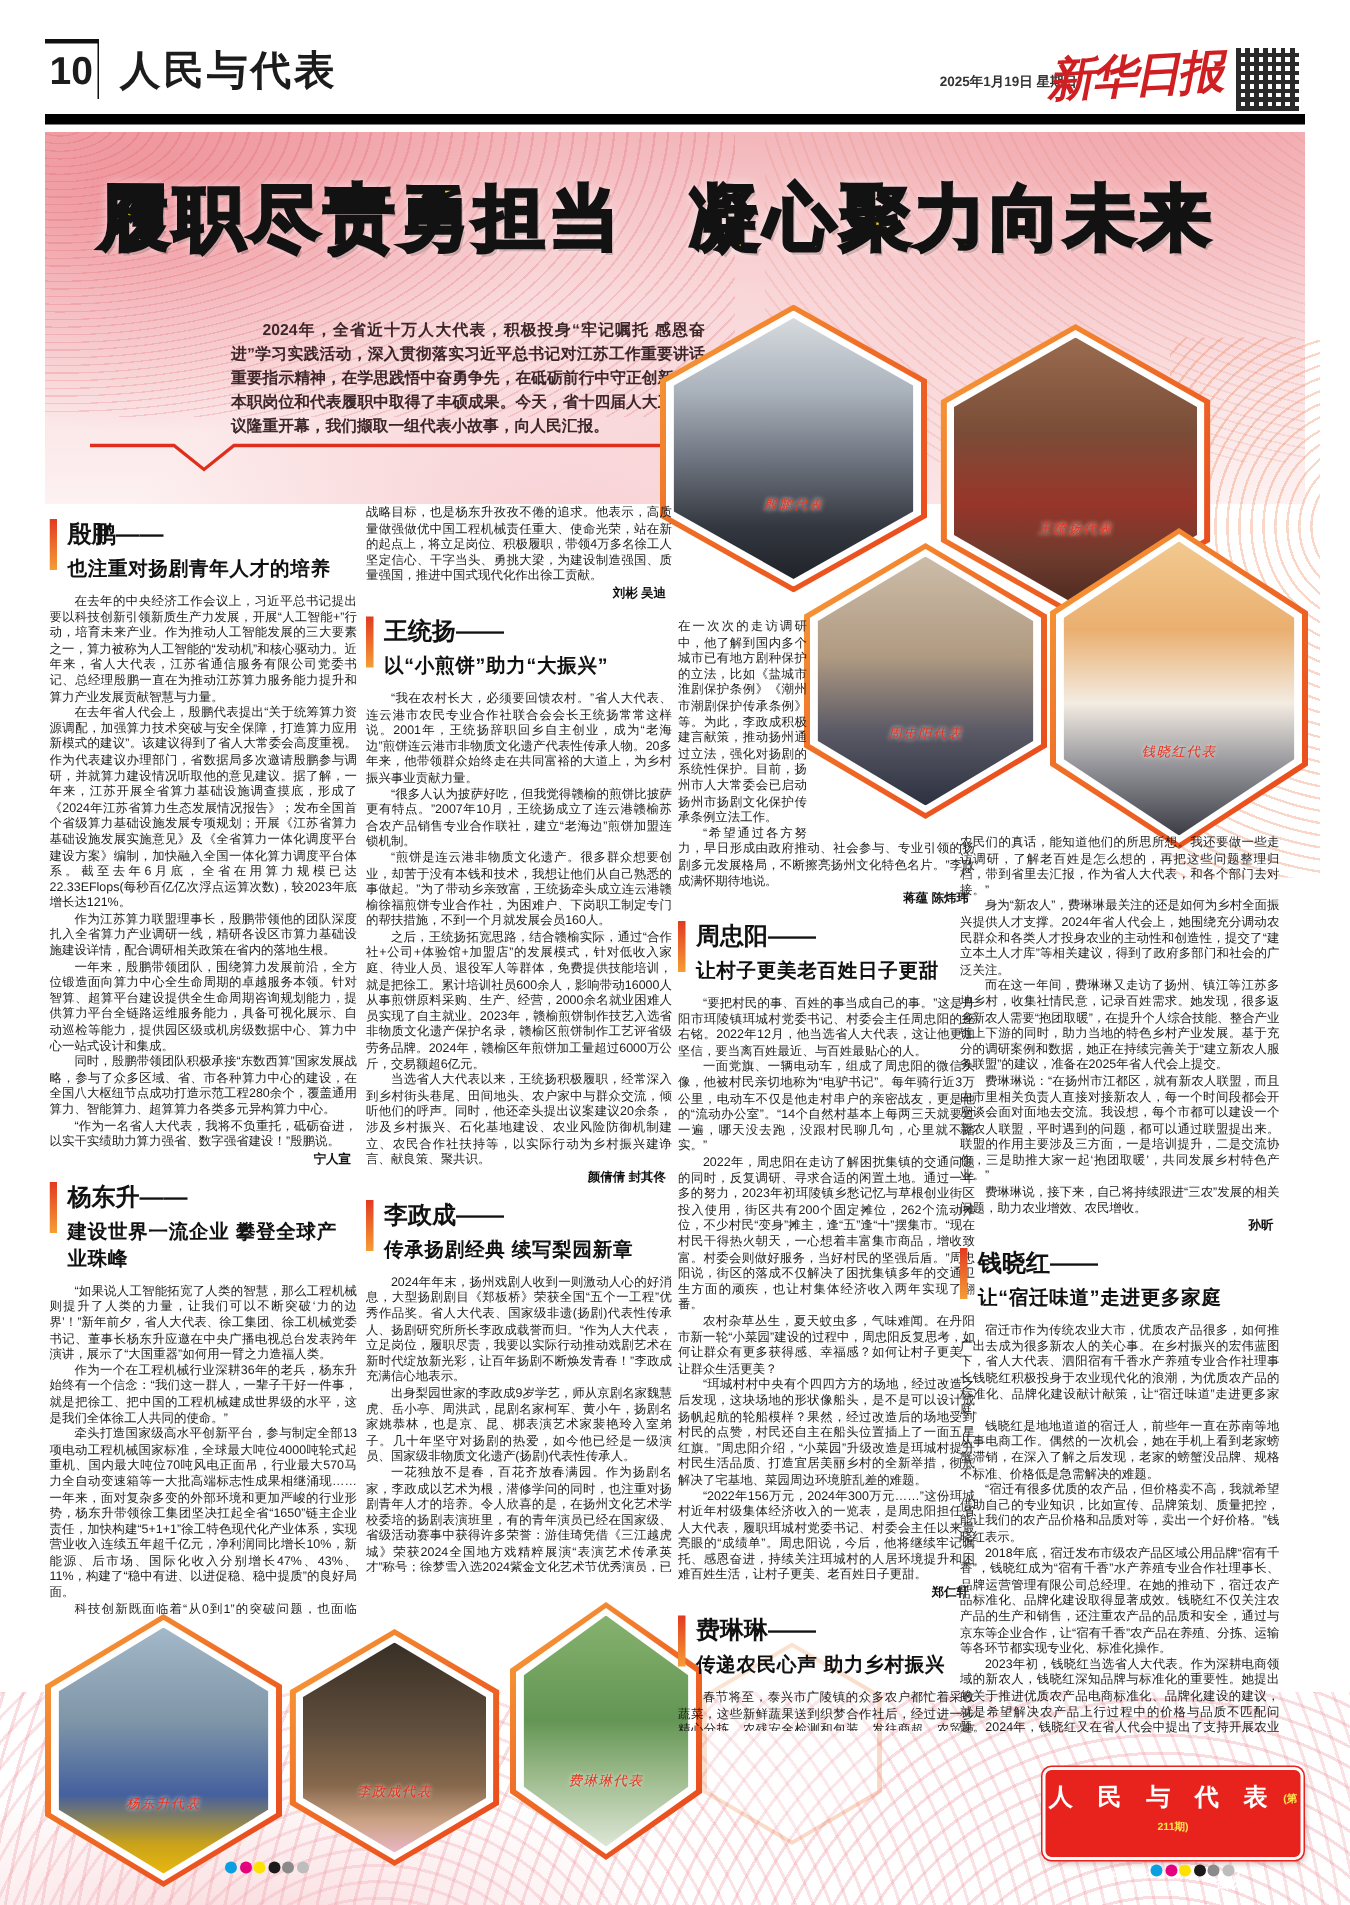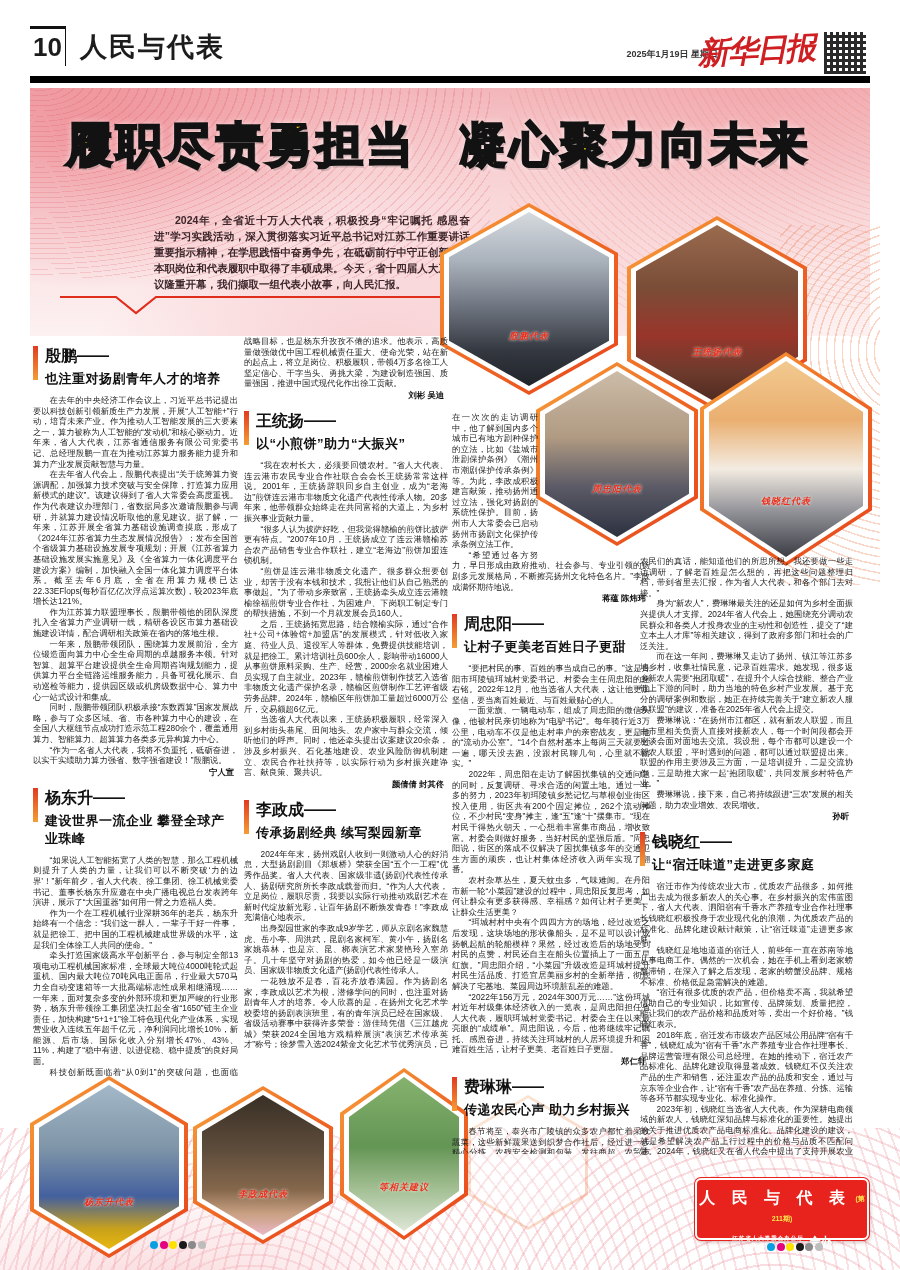--- a/index.html
+++ b/index.html
@@ -46,21 +46,21 @@
   .ghost-hex .hexshape{position:absolute;inset:0;clip-path:polygon(50% 0%,100% 26%,100% 74%,50% 100%,0% 74%,0% 26%);
     background:linear-gradient(135deg,#f3a964,#eb6a33);}
   .ghost-hex .hexinner{position:absolute;inset:3px;clip-path:polygon(50% 0%,100% 26%,100% 74%,50% 100%,0% 74%,0% 26%);background:#fff;}
   
   .hex{position:absolute;}
   .hexshape{position:absolute;clip-path:polygon(50% 0%,100% 26%,100% 74%,50% 100%,0% 74%,0% 26%);}
   .hex-border{inset:0;background:linear-gradient(135deg,#f7a23b 0%,#ef6d26 45%,#e8431b 100%);}
   .hex-white{inset:4px;background:#fff;}
   .hex-photo{inset:9px;}
   .hex-caption{position:absolute;left:0;right:0;bottom:27%;text-align:center;font-size:9px;color:#e8321e;
-               font-family:"DejaVu Serif","Liberation Serif",serif;font-style:italic;font-weight:bold;
+               font-family:"DejaVu Serif","Liberation Serif",serif;font-style:italic;font-weight:normal;
                text-shadow:0 0 3px rgba(255,255,255,.9);letter-spacing:1px;z-index:3;}
   .ph1{background:linear-gradient(180deg,#d6dade 0%,#aab2bc 28%,#6d737e 55%,#33373f 80%,#20232a 100%);}
   .ph2{background:linear-gradient(180deg,#9a6b4e 0%,#7a4d38 35%,#99352a 62%,#6e3b2d 82%,#4e2a20 100%);}
   .ph3{background:linear-gradient(180deg,#ccbca8 0%,#b09a82 40%,#5b5a66 70%,#2c3140 100%);}
   .ph4{background:linear-gradient(180deg,#f2c98f 0%,#eaaf70 30%,#f3ece2 55%,#8d8d94 78%,#3c3c44 100%);}
   .ph5{background:linear-gradient(180deg,#a3b8c8 0%,#7f96a8 38%,#44609e 68%,#caa21a 88%,#e8b70f 100%);}
   .ph6{background:linear-gradient(180deg,#382f25 0%,#5f4d3c 40%,#86684c 68%,#caa183 85%,#e9b7c4 100%);}
   .ph7{background:linear-gradient(180deg,#86b26e 0%,#639554 45%,#9dbb8d 70%,#dde6d6 100%);}
   
   .col{position:absolute;overflow:hidden;}
@@ -75,21 +75,21 @@
   .art-head .ttl{display:block;font-size:13px;font-weight:900;color:#111;margin-top:3px;letter-spacing:.5px;}
   .bp{margin:0;font-size:8.3px;line-height:10.6px;text-align:justify;text-indent:2em;color:#1c1c1c;}
   .bp.ni{text-indent:0;}
   .byline{text-align:right;font-weight:bold;font-size:8.3px;color:#111;padding-right:4px;margin:1px 0 3px;}
   
   .colophon{position:absolute;left:695px;top:1178px;width:174px;height:62px;background:#e8231e;border:2px solid #fff;
             border-radius:6px;box-shadow:0 0 0 1px #e8231e,1px 2px 4px rgba(120,30,30,.35);box-sizing:border-box;
             color:#fff;text-align:center;}
   .colo-title{font-size:16px;font-weight:900;letter-spacing:6px;margin-top:8px;display:inline-block;}
   .colo-issue{font-size:7px;color:#ffe34d;font-weight:bold;letter-spacing:0;vertical-align:2px;}
-  .colo-orgs{display:flex;justify-content:center;align-items:center;gap:6px;margin-top:7px;}
+  .colo-orgs{display:flex;justify-content:center;align-items:center;gap:6px;margin-top:20px;}
   .colo-org{font-size:5.5px;line-height:7px;font-weight:bold;text-align:center;letter-spacing:1px;}
   .colo-joint{font-size:11px;font-weight:900;}
   
   .regdots{position:absolute;display:flex;gap:1.5px;}
   .regdots span{width:8px;height:8px;border-radius:50%;display:inline-block;}
   .d-c{background:#0a9fe0;} .d-m{background:#e4007f;} .d-y{background:#ffe100;}
   .d-k{background:#1a1a1a;} .d-g1{background:#8a8a8a;} .d-g2{background:#bdbdbd;}
 </style>
 </head>
 <body>
@@ -154,21 +154,21 @@
   <div class="hex" style="left:193px;top:1086px;width:140px;height:158px;">
     <div class="hexshape hex-border"></div>
     <div class="hexshape hex-white"></div>
     <div class="hexshape hex-photo ph6"></div>
     <div class="hex-caption">李政成代表</div>
   </div>
   <div class="hex" style="left:340px;top:1068px;width:128px;height:172px;">
     <div class="hexshape hex-border"></div>
     <div class="hexshape hex-white"></div>
     <div class="hexshape hex-photo ph7"></div>
-    <div class="hex-caption">等相关建议</div>
+    <div class="hex-caption">费琳琳代表</div>
   </div>
 
   <div class="col col1">
       <div class="art-head">
         <span class="bar"></span>
         <span>
           <span class="kick">殷鹏——</span>
           <span class="ttl">也注重对扬剧青年人才的培养</span>
         </span>
       </div>

